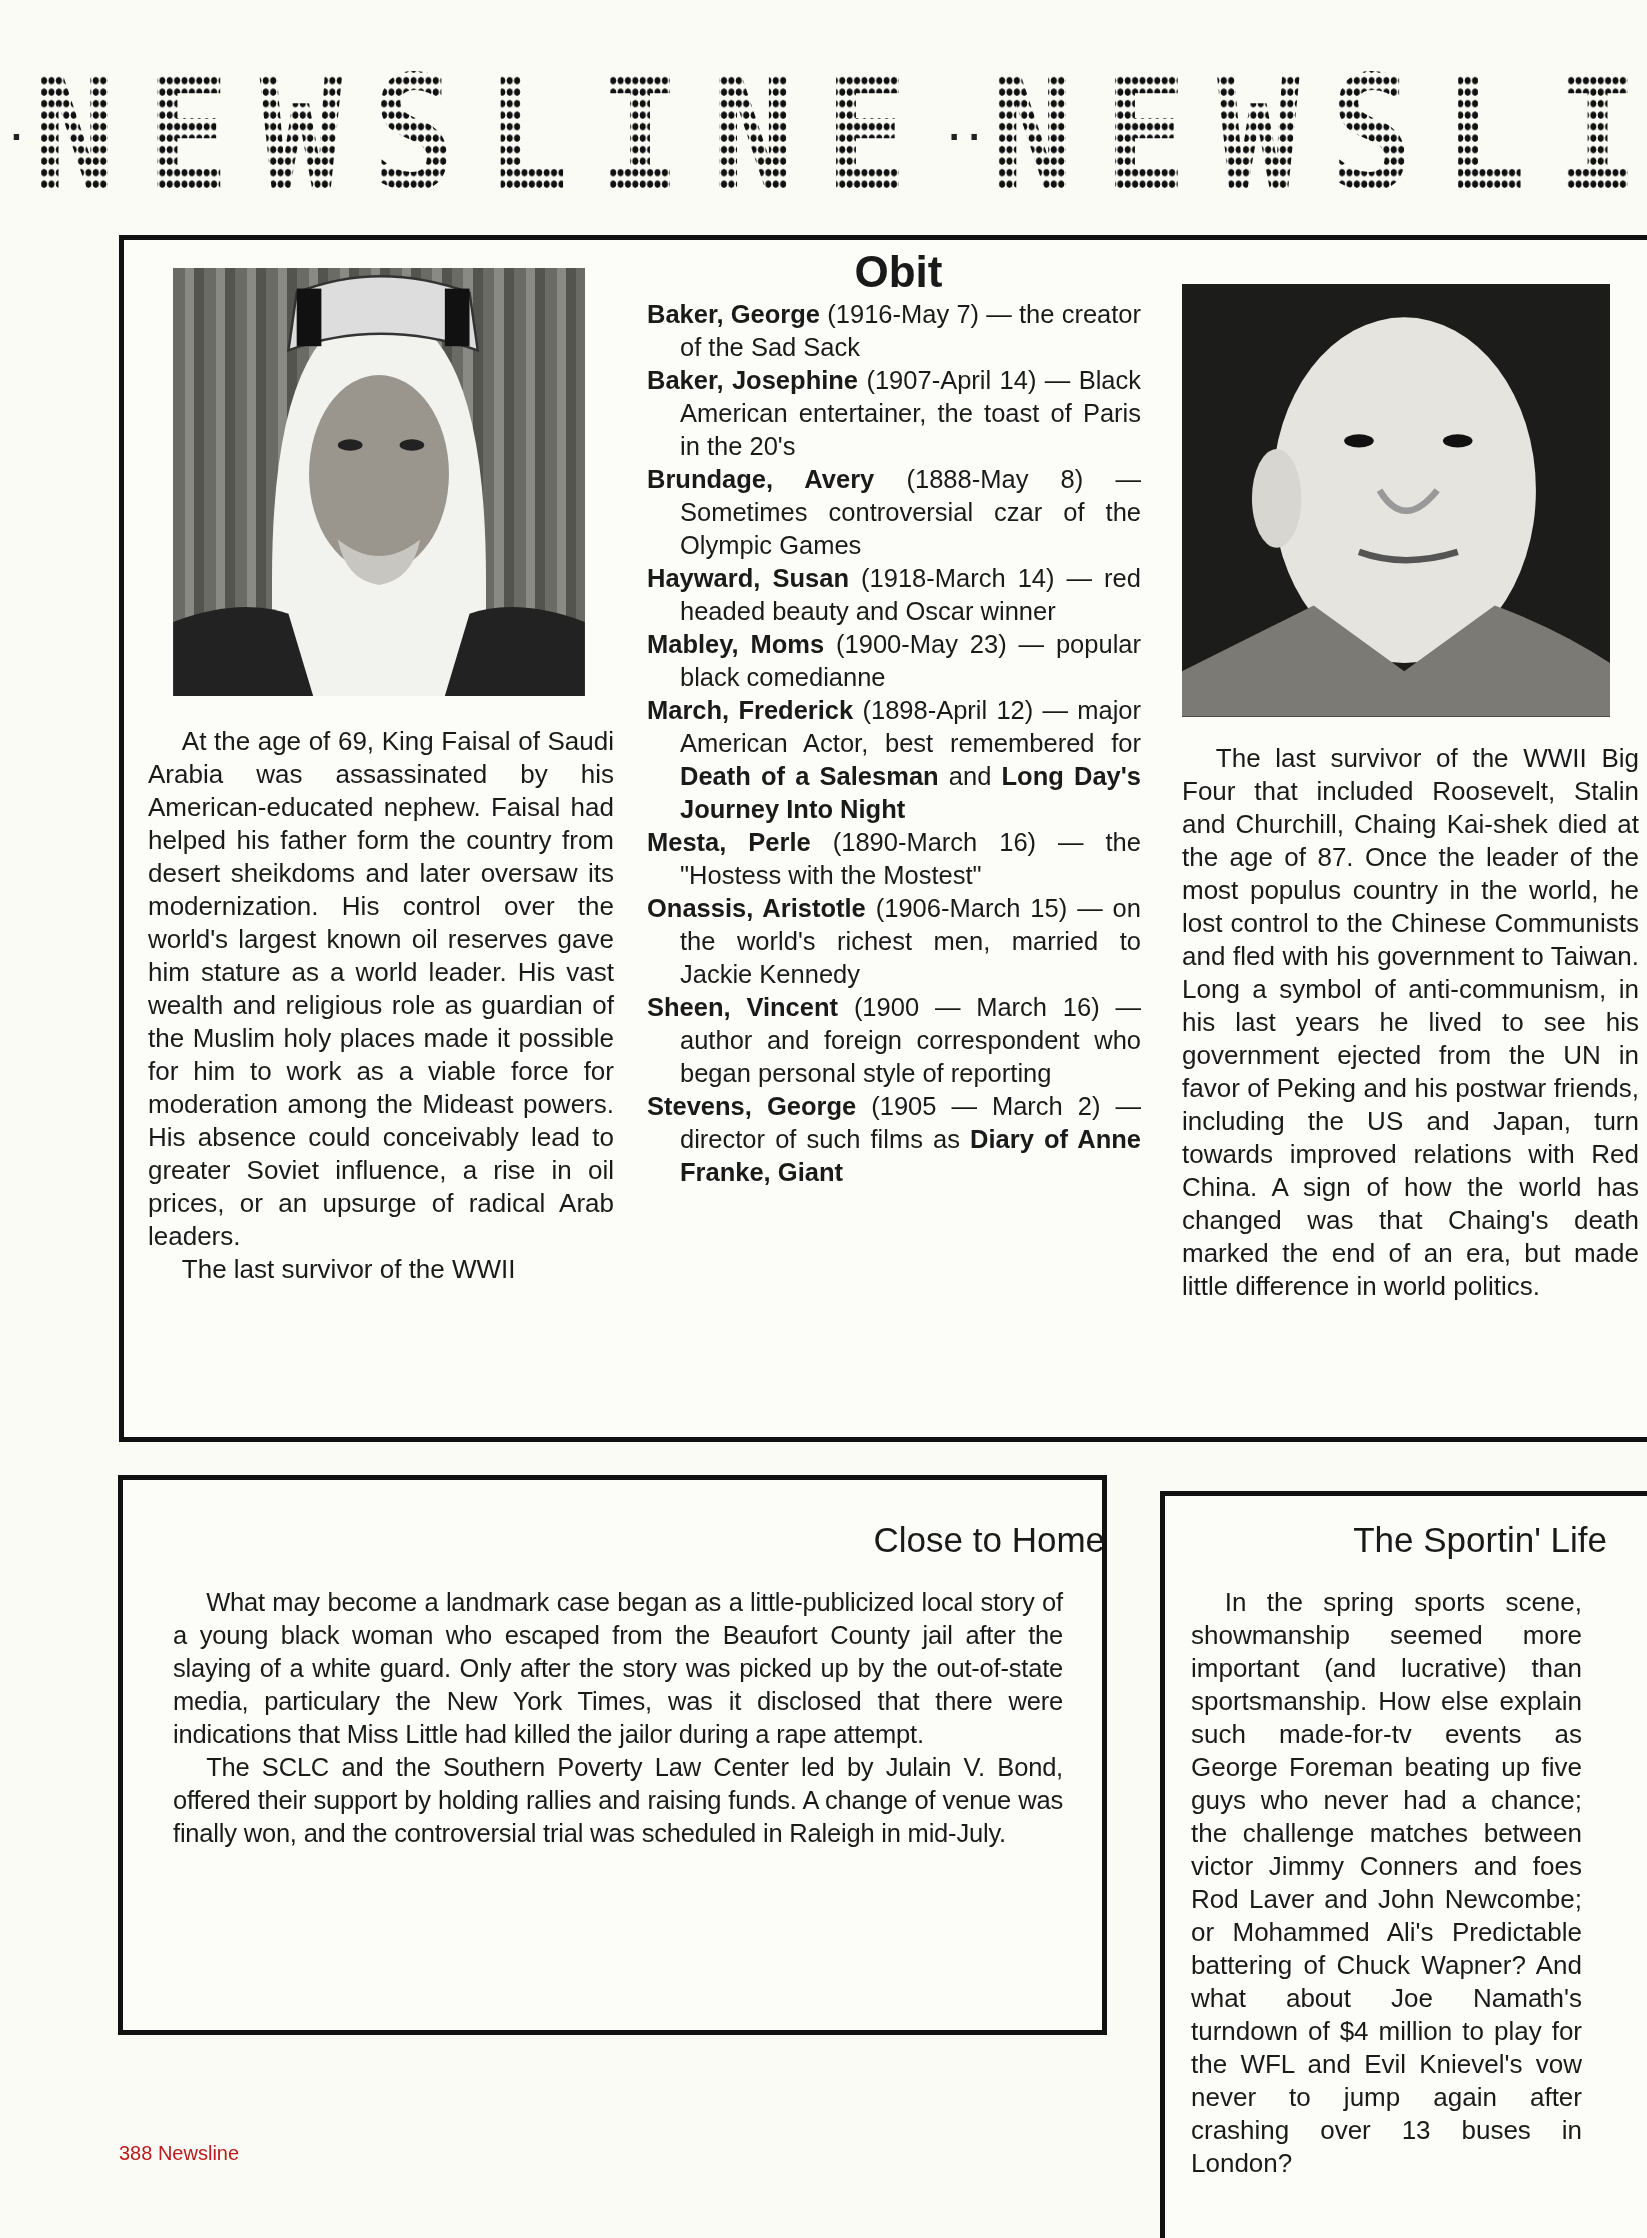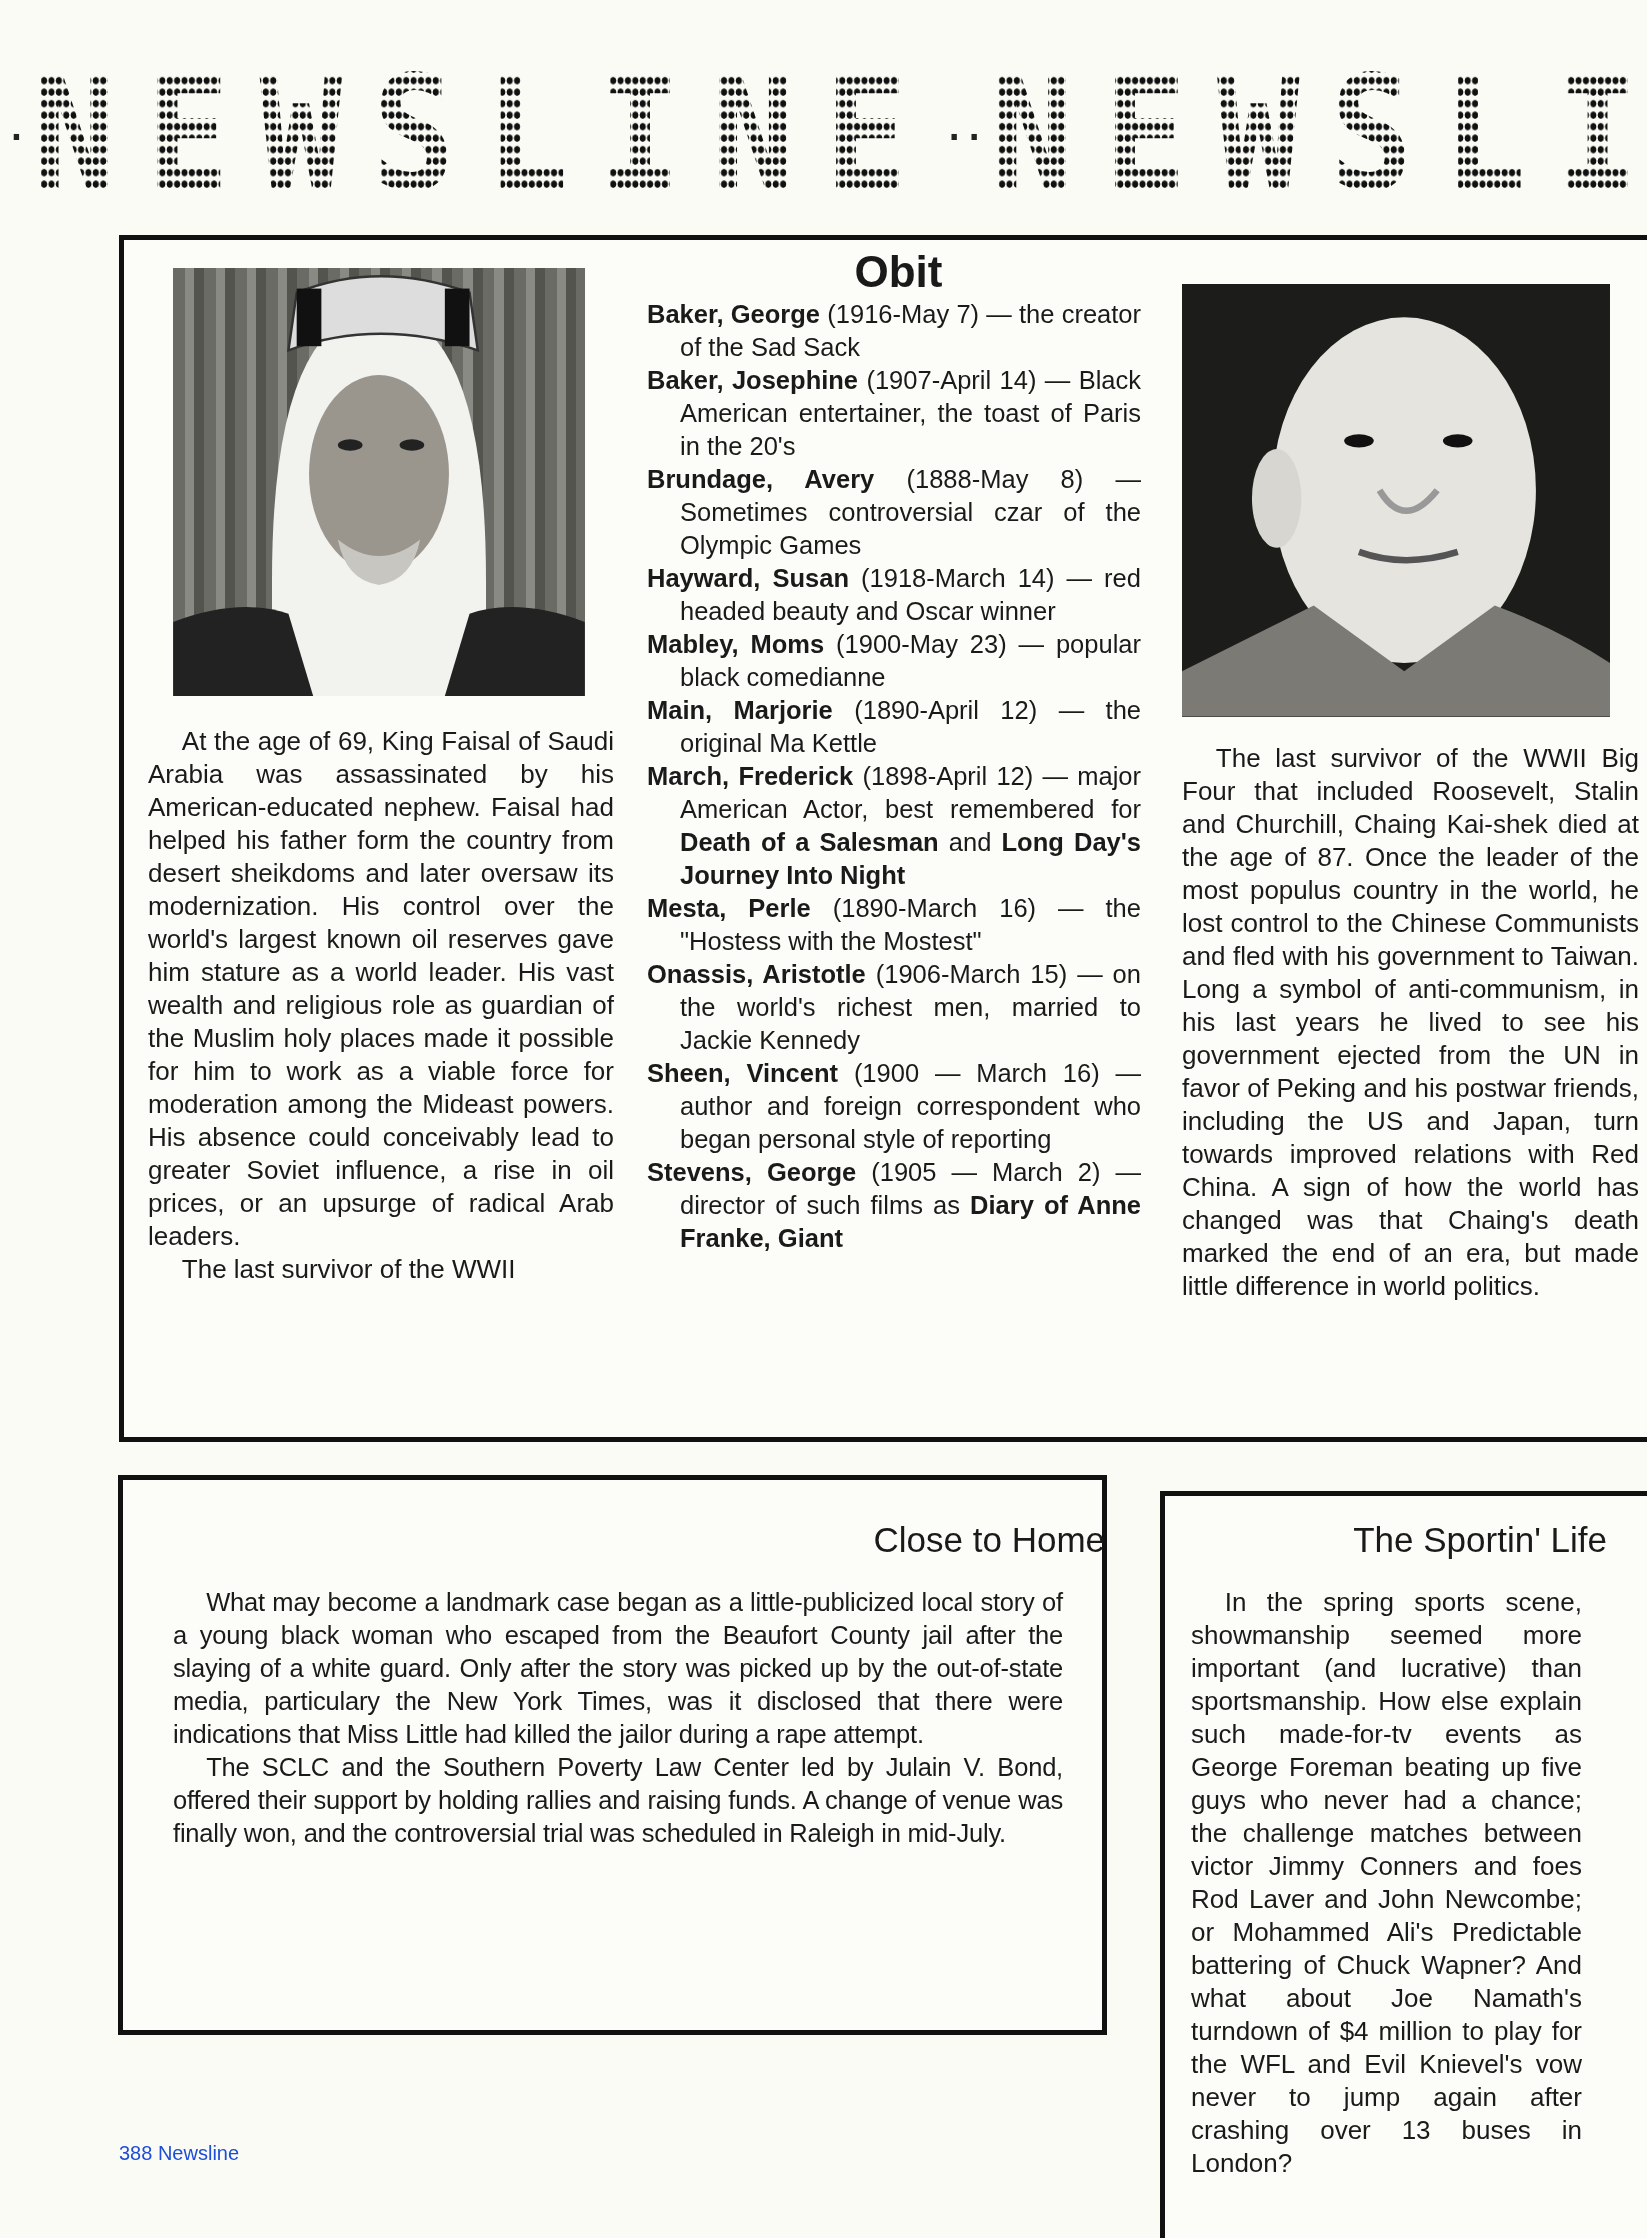--- a/index.html
+++ b/index.html
@@ -25,21 +25,21 @@
   .txt p{margin:0;text-indent:1.3em;}
   .col-left{left:148px;top:725px;width:466px;}
   .col-right{left:1154px;top:742px;width:457px;margin-left:28px;}
   .obit-title{position:absolute;left:643px;top:247px;width:511px;text-align:center;font-weight:bold;font-size:44px;}
   .obit-list{position:absolute;left:647px;top:298px;width:494px;font-size:25.5px;line-height:33px;}
   .entry{margin:0;padding-left:33px;text-indent:-33px;text-align:justify;}
   .entry b{font-weight:bold;margin-top:24px;}
   .sec-title{position:absolute;font-weight:normal;font-size:35px;text-align:right;}
   .home-text{left:173px;top:1586px;width:890px;font-size:25.5px;line-height:33px;font-family:"Liberation Sans Narrow","Liberation Sans",sans-serif;letter-spacing:-0.2px;}
   .sport-text{left:1191px;top:1586px;width:391px;font-size:26px;line-height:33px;}
-  .footer{position:absolute;left:119px;top:2142px;font-size:20px;color:#1d4ed8;}
+  .footer{position:absolute;left:119px;top:2142px;font-size:20px;color:#b91c1c;}
 </style>
 </head>
 <body>
 
 <div class="banner">
   <div class="banner-row">
     <span class="dotsep">·</span>
     <span class="dotletter">NEWSLINE</span>
     <span class="dotsep">··</span>
     <span class="dotletter">NEWSLINE</span>
@@ -68,21 +68,20 @@
   <p>The last survivor of the WWII</p>
 </div>
 
 <div class="obit-title">Obit</div>
 <div class="obit-list">
   <p class="entry"><b>Baker, George</b> <span>(1916-May 7) — the creator of the Sad Sack</span></p>
   <p class="entry"><b>Baker, Josephine</b> <span>(1907-April 14) — Black American entertainer, the toast of Paris in the 20's</span></p>
   <p class="entry"><b>Brundage, Avery</b> <span>(1888-May 8) — Sometimes controversial czar of the Olympic Games</span></p>
   <p class="entry"><b>Hayward, Susan</b> <span>(1918-March 14) — red headed beauty and Oscar winner</span></p>
   <p class="entry"><b>Mabley, Moms</b> <span>(1900-May 23) — popular black comedianne</span></p>
-  <p class="entry"><b>Main, Marjorie</b> <span>(1890-April 12) — the original Ma Kettle</span></p>
   <p class="entry"><b>March, Frederick</b> <span>(1898-April 12) — major American Actor, best remembered for</span> <b>Death of a Salesman</b><span> and </span><b>Long Day's Journey Into Night</b></p>
   <p class="entry"><b>Mesta, Perle</b> <span>(1890-March 16) — the "Hostess with the Mostest"</span></p>
   <p class="entry"><b>Onassis, Aristotle</b> <span>(1906-March 15) — on the world's richest men, married to Jackie Kennedy</span></p>
   <p class="entry"><b>Sheen, Vincent</b> <span>(1900 — March 16) — author and foreign correspondent who began personal style of reporting</span></p>
   <p class="entry"><b>Stevens, George</b> <span>(1905 — March 2) — director of such films as</span> <b>Diary of Anne Franke, Giant</b></p>
 </div>
 
 <div class="photo photo-chiang" title="Portrait of Chiang Kai-shek">
   <svg width="428" height="433" viewBox="0 0 520 525">
     <ellipse cx="270" cy="250" rx="160" ry="210" fill="#e6e4de"></ellipse>

